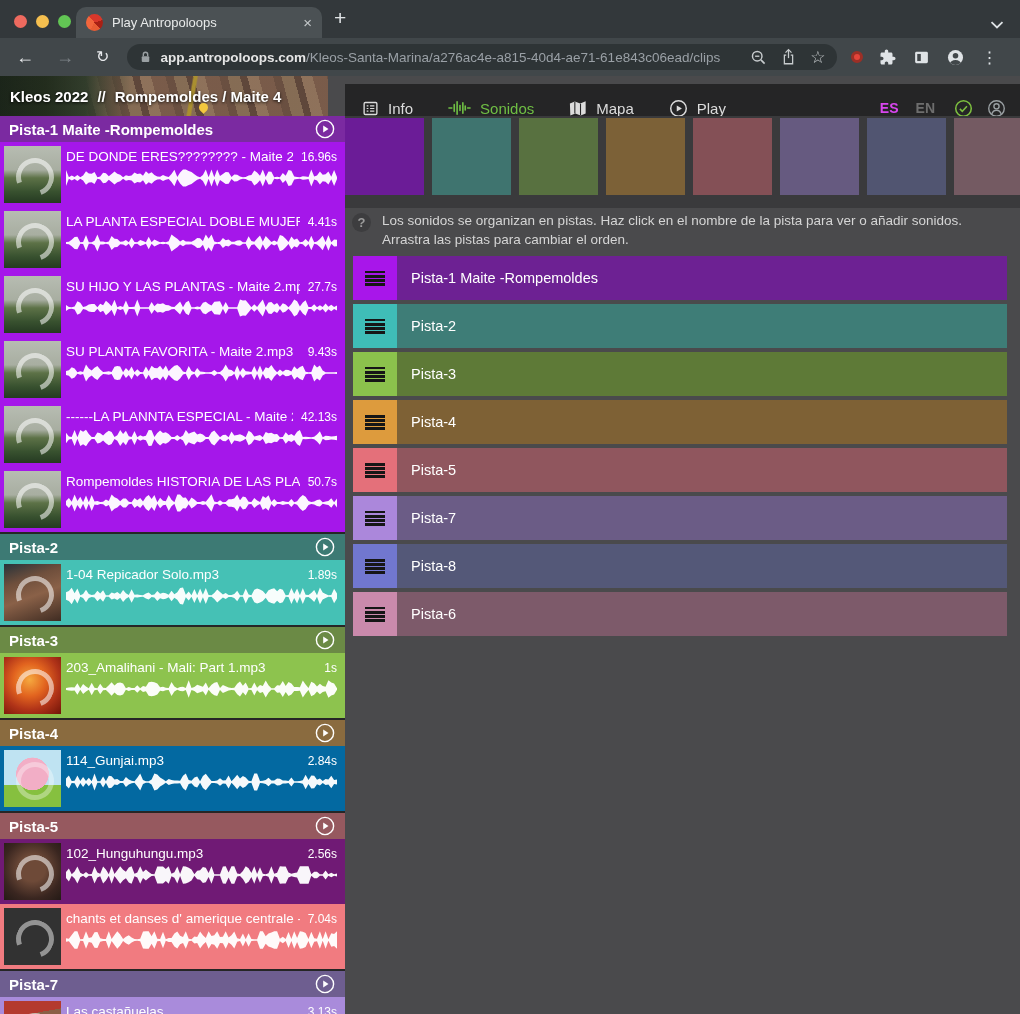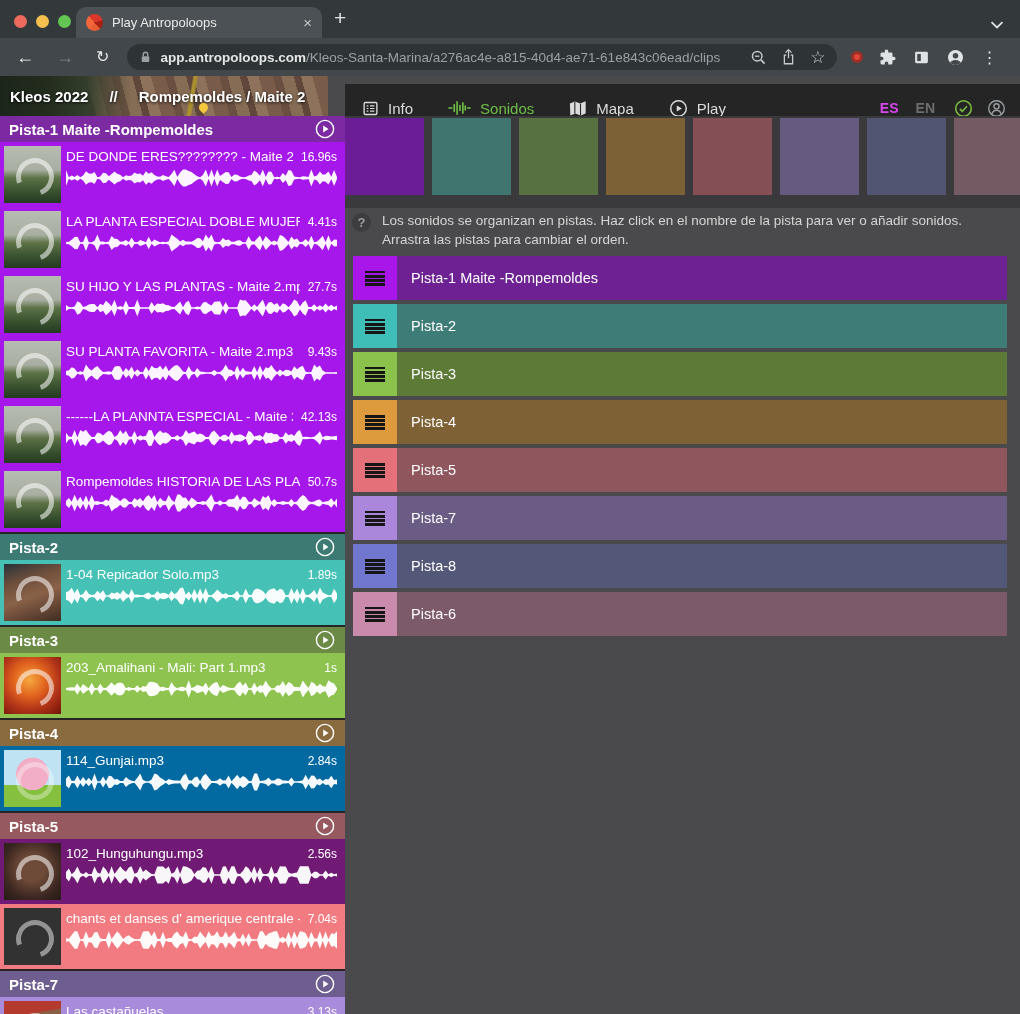--- a/index.html
+++ b/index.html
@@ -35,21 +35,21 @@
   #urlbar .spacer { flex:1; }
   .pill-ic { margin-left:14px; display:flex; align-items:center; }
   .star-glyph { color:#c7cbcd; font-size:17px; margin-left:14px; }
   #toolbar-right { display:flex; align-items:center; gap:16px; margin-left:14px; }
   #record-dot { width:12px; height:12px; border-radius:50%; background:#e4443a; border:3px solid #9c2f26; }
   .kebab { color:#dfe3e6; font-size:16px; letter-spacing:0; }
 
   
   #appbar { position:absolute; top:76px; left:0; right:0; height:40px; }
   #crumb { position:absolute; left:0; top:0; width:328px; height:40px; display:flex; align-items:center;
-    padding:0 10px; gap:21px; color:#fff; font-size:15px; font-weight:600; white-space:nowrap; overflow:hidden;
+    padding:0 10px; gap:9px; color:#fff; font-size:15px; font-weight:600; white-space:nowrap; overflow:hidden;
     text-shadow:0 1px 3px rgba(0,0,0,.85);
     background:
       linear-gradient(rgba(25,25,25,.30),rgba(25,25,25,.30)),
       linear-gradient(100deg, rgba(0,0,0,0) 57.5%, #e8c23a 58% 58.8%, rgba(0,0,0,0) 59.3%),
       linear-gradient(90deg, #1c2a1a 0%, #27351f 14%, #3c4c33 26%, rgba(0,0,0,0) 40%),
       repeating-linear-gradient(75deg, #a3785f 0 14px, #8d6752 14px 22px, #b4906e 22px 34px, #7d5b49 34px 41px, #c19877 41px 52px);
   }
   #map-pin { position:absolute; left:199px; bottom:4px; width:9px; height:9px; border-radius:50% 50% 50% 0;
              transform:rotate(-45deg); background:#f3c73e; }
   #appnav { position:absolute; left:345px; right:0; top:8px; height:40px; background:#252526;
@@ -187,21 +187,21 @@
           </svg>
       </span>
       <span class="kebab">⋮</span>
     </div>
   </div>
 
   <div id="appbar">
     <div id="crumb">
       <span>Kleos 2022</span>
       <span>//</span>
-      <span>Rompemoldes / Maite 2</span>
+      <span>Rompemoldes / Maite 4</span>
       <span id="map-pin"></span>
     </div>
     <div id="appnav">
       <span class="nav-item">
         <svg width="17" height="17" viewBox="0 0 20 20">
             <rect x="2.5" y="3" width="15" height="14" rx="1.5" fill="none" stroke="#dcdcdc" stroke-width="1.6"></rect>
             <path d="M5.5 7h2M5.5 10h2M5.5 13h2M9.5 7h5M9.5 10h5M9.5 13h5" stroke="#dcdcdc" stroke-width="1.4"></path>
           </svg>
         <span>Info</span>
       </span>

